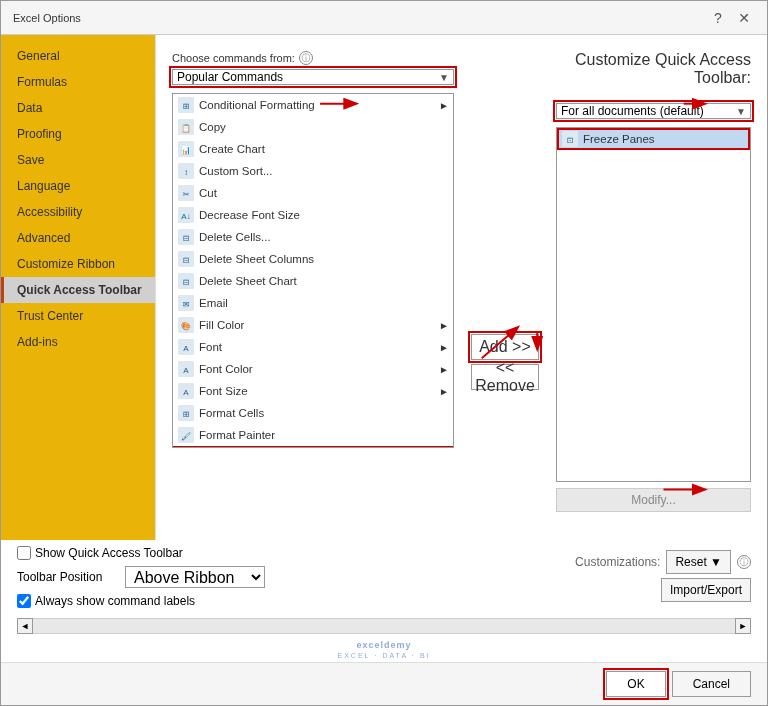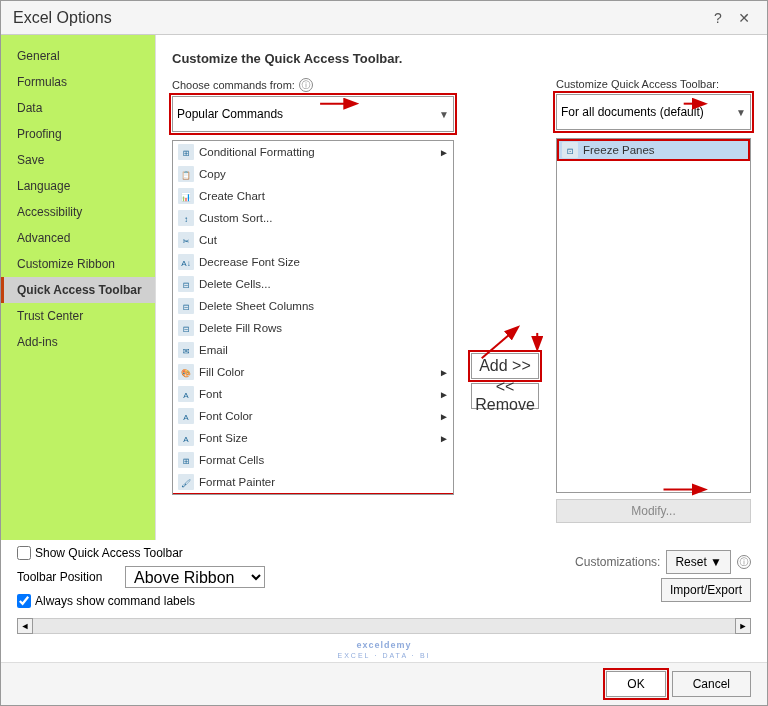--- a/index.html
+++ b/index.html
@@ -19,21 +19,21 @@
       background: #f5f5f5;
       border-bottom: 1px solid #ccc;
       padding: 8px 12px;
       display: flex;
       align-items: center;
       justify-content: space-between;
       height: 34px;
     }
     
     .dialog-title {
-      font-size: 16px;
+      font-size: 11px;
       font-weight: normal;
       color: #333;
     }
     
     .titlebar-buttons {
       display: flex;
       gap: 4px;
     }
     
     .titlebar-btn {
@@ -51,21 +51,21 @@
     
     .dialog-body {
       display: flex;
       flex: 1;
       overflow: hidden;
     }
     
     
     .sidebar {
       width: 155px;
-      background: #bef264;
+      background: #eab308;
       border-right: 1px solid #ddd;
       padding: 8px 0;
       overflow-y: auto;
     }
     
     .sidebar-item {
       padding: 6px 16px;
       cursor: pointer;
       font-size: 12px;
       color: #333;
@@ -124,21 +124,21 @@
       display: inline-flex;
       align-items: center;
       justify-content: center;
       font-size: 9px;
       color: #888;
       cursor: pointer;
     }
     
     .dropdown-select {
       width: 100%;
-      height: 36px;
+      height: 16px;
       border: 1px solid #999;
       background: #fff;
       font-size: 12px;
       padding: 0 4px;
       cursor: pointer;
       display: flex;
       align-items: center;
       justify-content: space-between;
       margin-bottom: 8px;
       outline: 2px solid #cc0000;
@@ -240,23 +240,24 @@
       cursor: pointer;
     }
     
     .toolbar-item.selected {
       background: #c0d8f0;
       outline: 2px solid #cc0000;
       outline-offset: -2px;
     }
     
     .customize-toolbar-label {
-      font-size: 11px;
-      color: #333;
-      margin-bottom: 4px;
+      font-size: 16px;
+      color: #333;
+      margin-bottom: 16px;
+      text-align: right;
     }
     
     .bottom-row {
       display: flex;
       align-items: center;
       margin-bottom: 6px;
       gap: 8px;
     }
     
     .checkbox-label {
@@ -428,21 +429,20 @@
         <div class="sidebar-item">Language</div>
         <div class="sidebar-item">Accessibility</div>
         <div class="sidebar-item">Advanced</div>
         <div class="sidebar-item">Customize Ribbon</div>
         <div class="sidebar-item active">Quick Access Toolbar</div>
         <div class="sidebar-item">Trust Center</div>
         <div class="sidebar-item">Add-ins</div>
       </div>
 
     <div class="main-content overlay-container">
-      <div class="section-title">Customize the Quick Access Toolbar.</div>
 
       <div class="two-column">
 
         <div class="left-panel">
           <div class="choose-commands-label">
             <span>Choose commands from:</span>
             <span class="info-icon">ⓘ</span>
           </div>
           <div class="dropdown-select red-box">
             <span>Popular Commands</span>
@@ -522,21 +522,21 @@
                 </span>
                 <span>Delete Sheet Columns</span>
               </div>
               <div class="command-item">
                 <span class="command-icon">
                   <svg width="16" height="16" viewBox="0 0 16 16" xmlns="http://www.w3.org/2000/svg">
     <rect width="16" height="16" fill="#dde8f0" rx="1"></rect>
     <text x="8" y="12" text-anchor="middle" font-size="8" fill="#1a6496">⊟</text>
   </svg>
                 </span>
-                <span>Delete Fill Rows</span>
+                <span>Delete Sheet Chart</span>
               </div>
               <div class="command-item">
                 <span class="command-icon">
                   <svg width="16" height="16" viewBox="0 0 16 16" xmlns="http://www.w3.org/2000/svg">
     <rect width="16" height="16" fill="#dde8f0" rx="1"></rect>
     <text x="8" y="12" text-anchor="middle" font-size="8" fill="#1a6496">✉</text>
   </svg>
                 </span>
                 <span>Email</span>
               </div>

